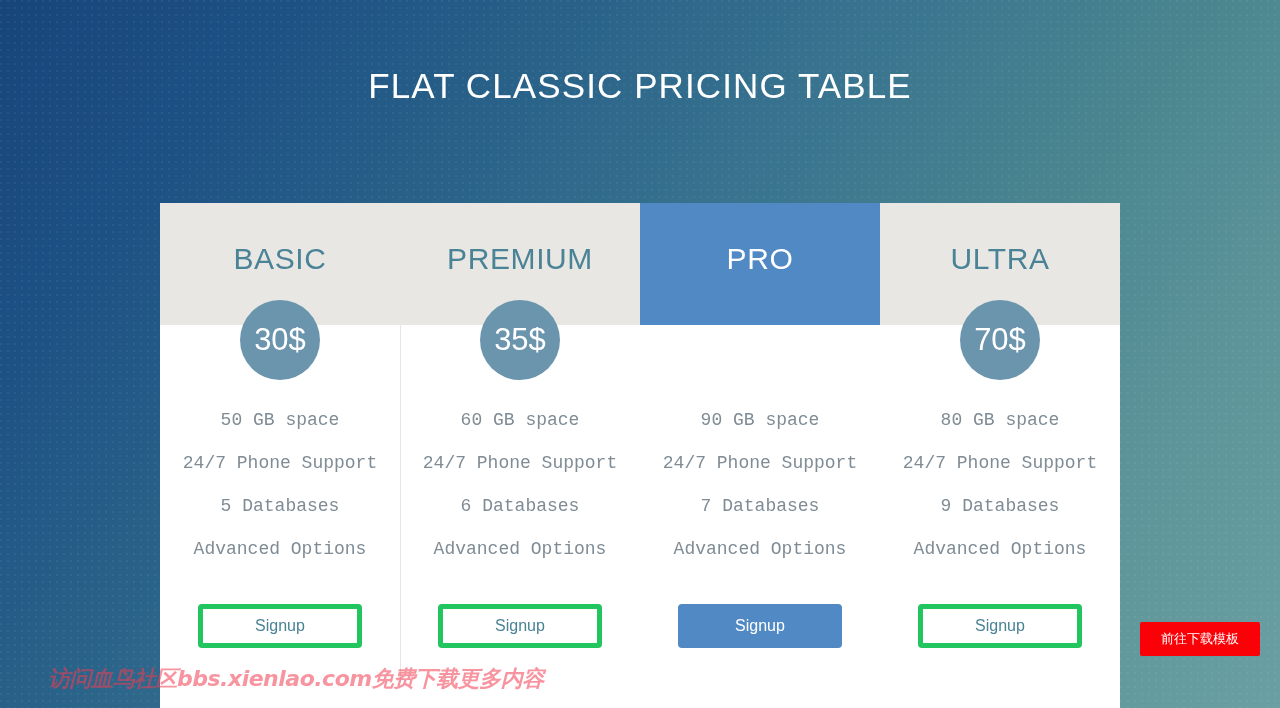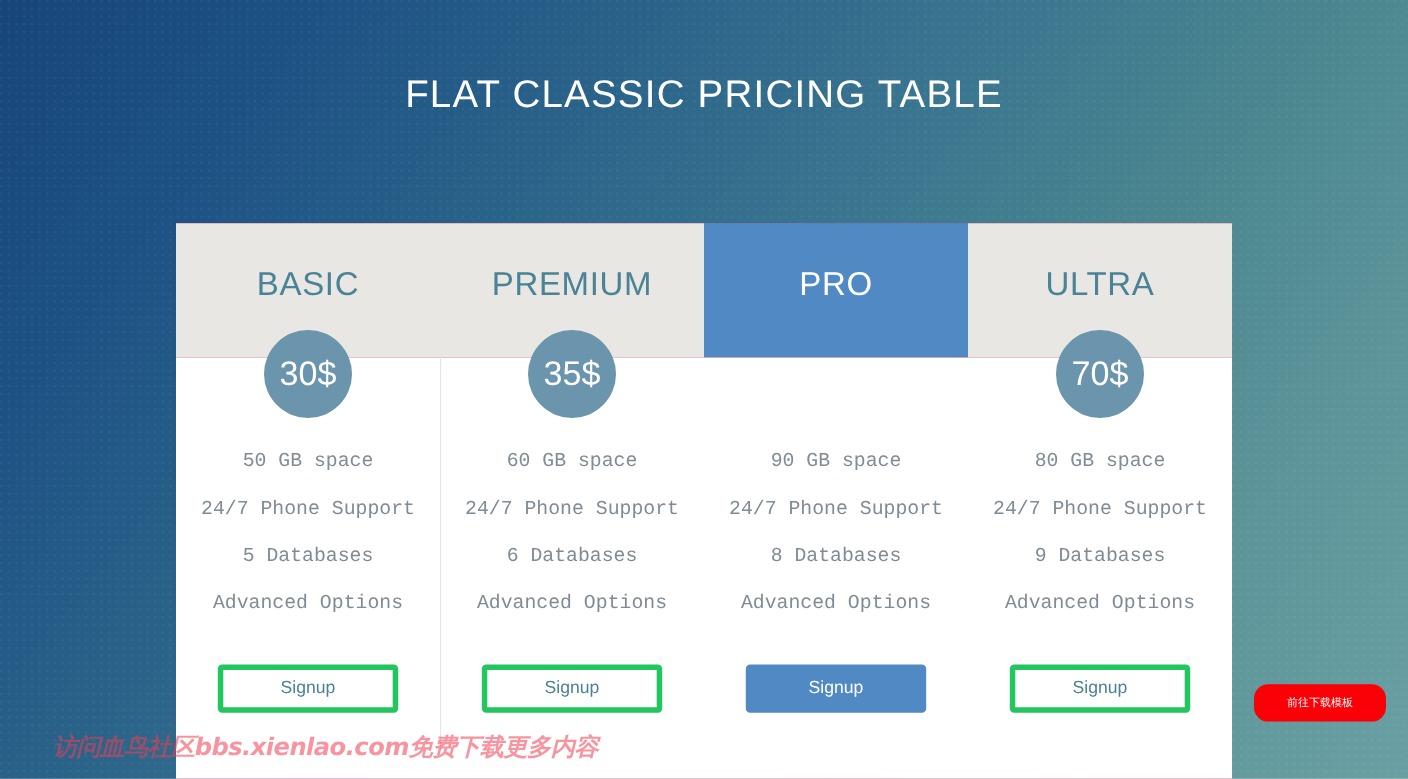--- a/index.html
+++ b/index.html
@@ -185,22 +185,22 @@
 
   #download-template-button {
     position: absolute;
     left: 1140px;
     top: 622px;
     width: 120px;
     height: 34px;
     background: #fa0007;
     color: #ffffff;
     border: none;
-    border-radius: 13px;
-    font-size: 10px;
+    border-radius: 2px;
+    font-size: 13px;
     font-family: "DejaVu Sans", sans-serif;
     display: flex;
     align-items: center;
     justify-content: center;
     cursor: pointer;
     z-index: 10;
   }
 </style>
 </head>
 <body>
@@ -239,21 +239,21 @@
     </div>
   </div>
 
   <div class="plan-column featured">
     <div class="plan-header">
       <div class="plan-name">PRO</div>
     </div>
     <div class="plan-body">
       <div class="feature-item">90 GB space</div>
       <div class="feature-item">24/7 Phone Support</div>
-      <div class="feature-item">8 Databases</div>
+      <div class="feature-item">7 Databases</div>
       <div class="feature-item">Advanced Options</div>
       <div class="signup-button">Signup</div>
     </div>
   </div>
 
   <div class="plan-column">
     <div class="plan-header">
       <div class="plan-name">ULTRA</div>
     </div>
     <div class="price-badge">70$</div>

